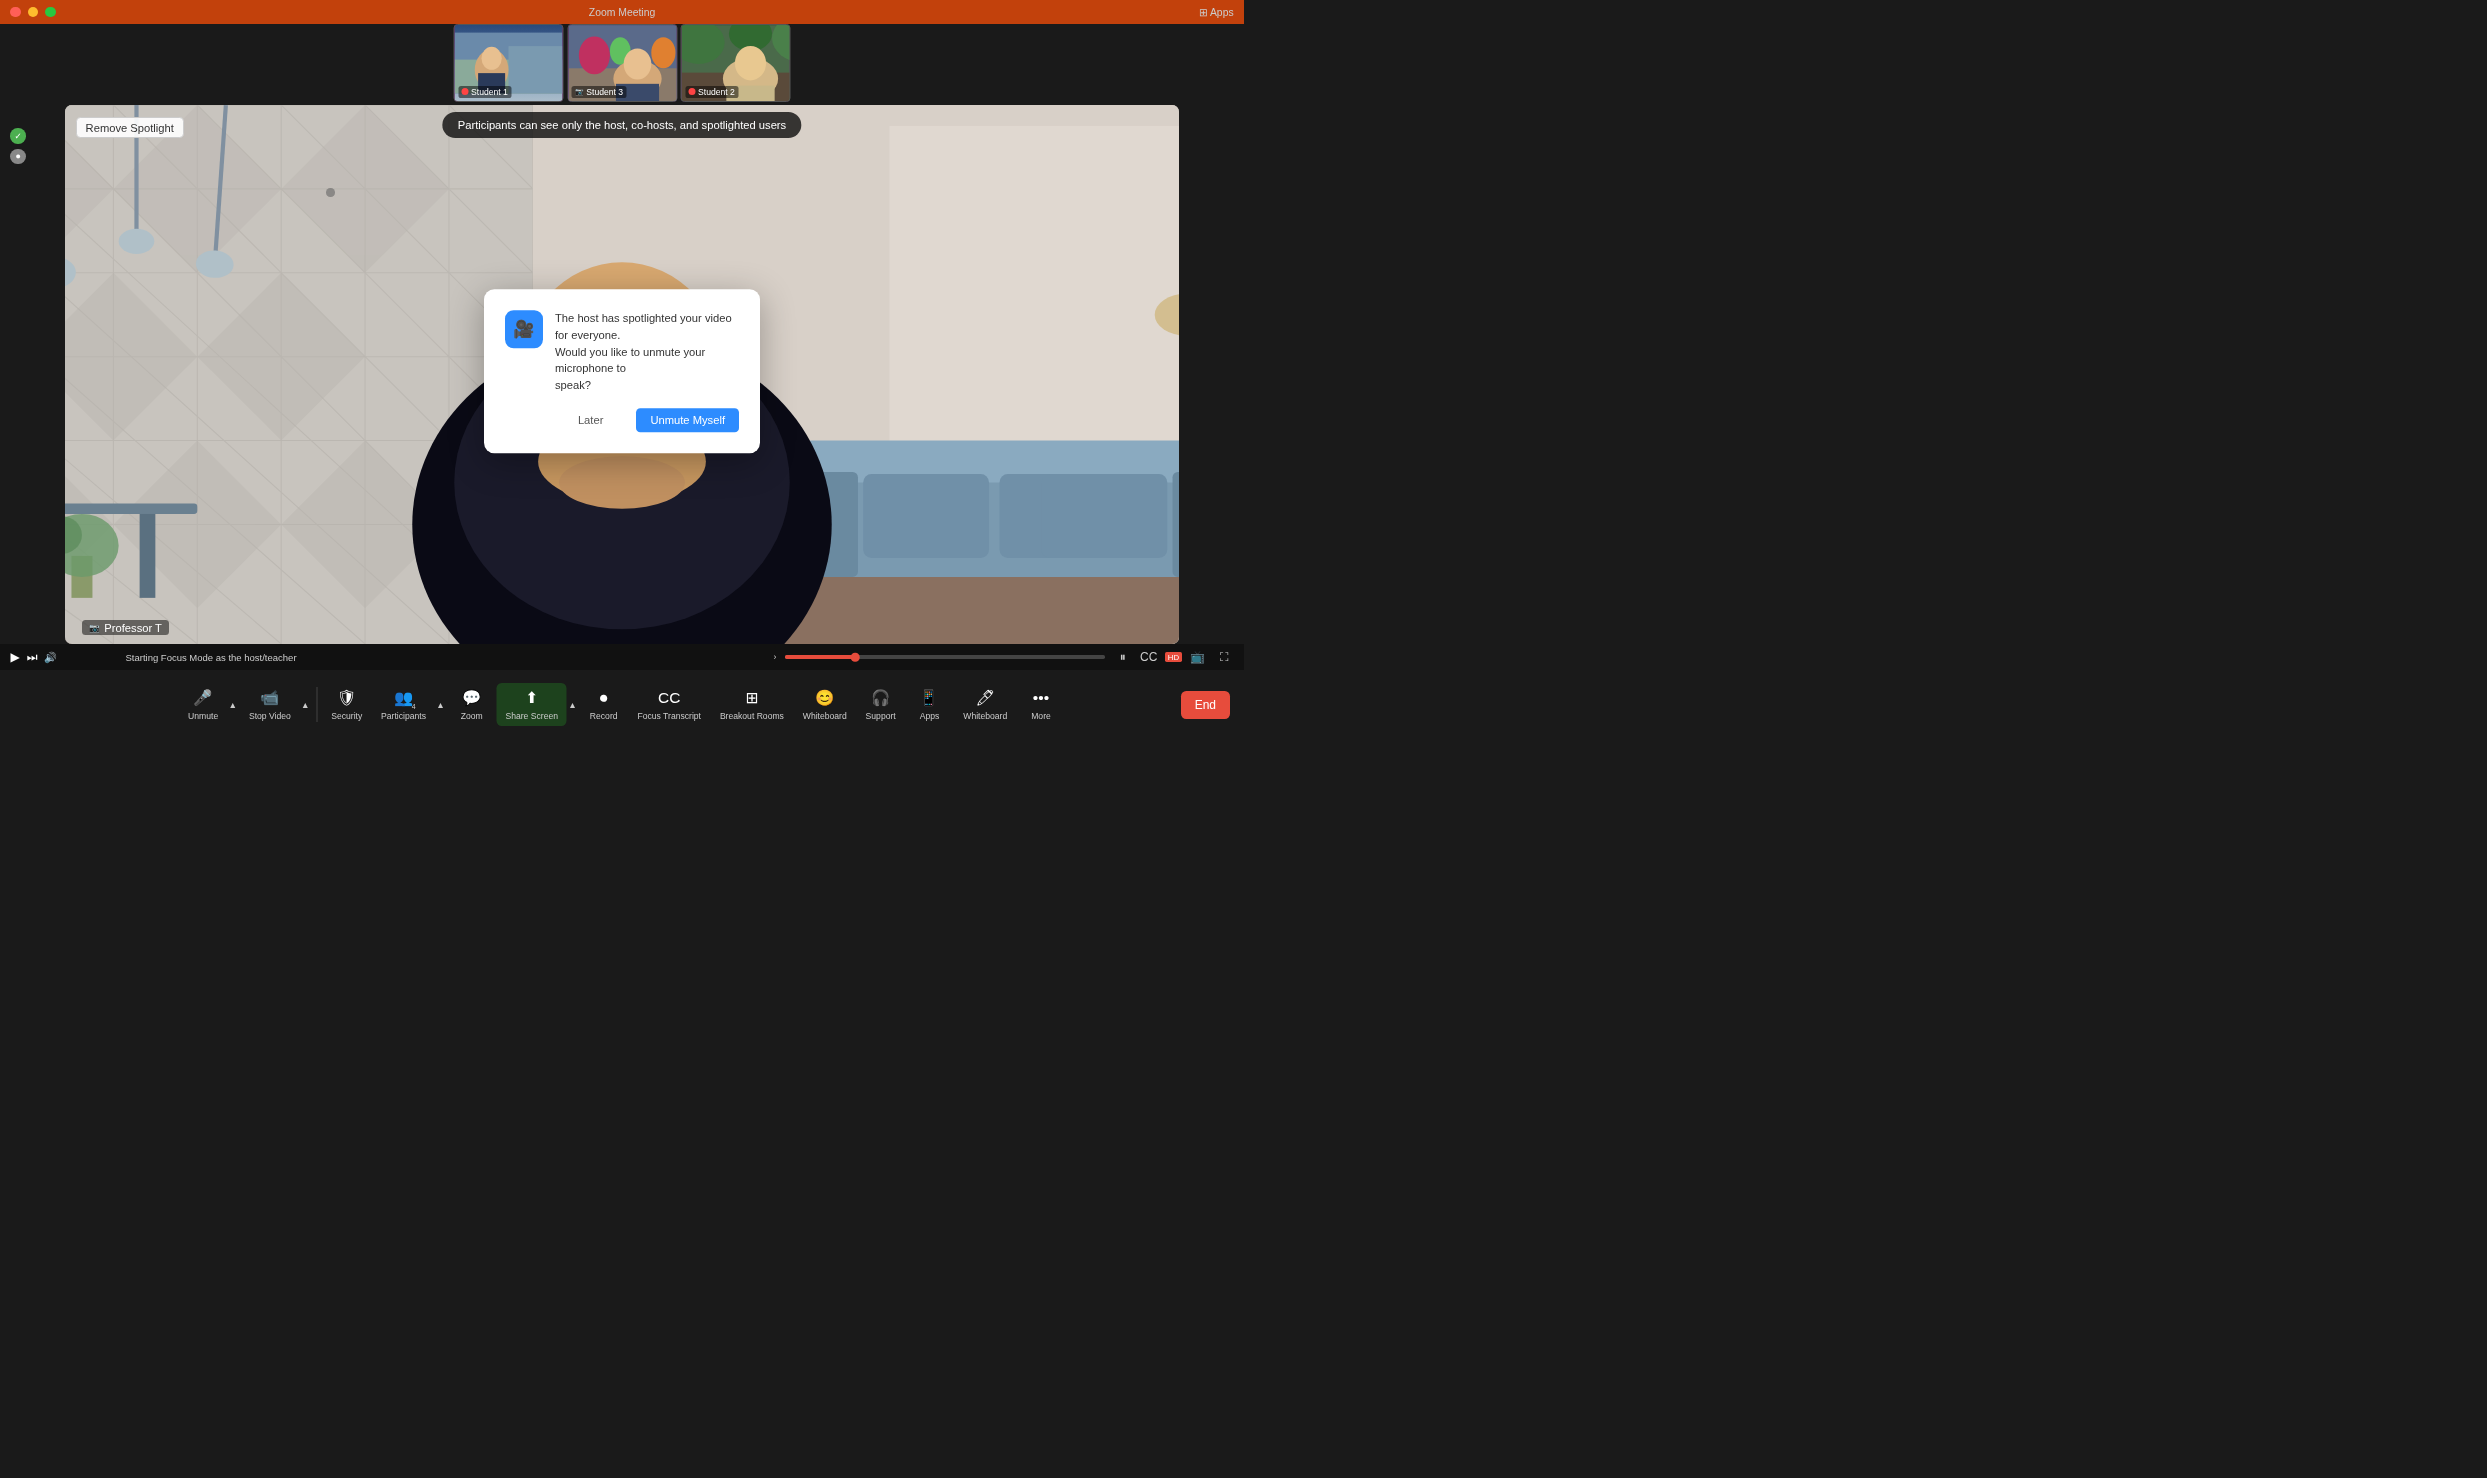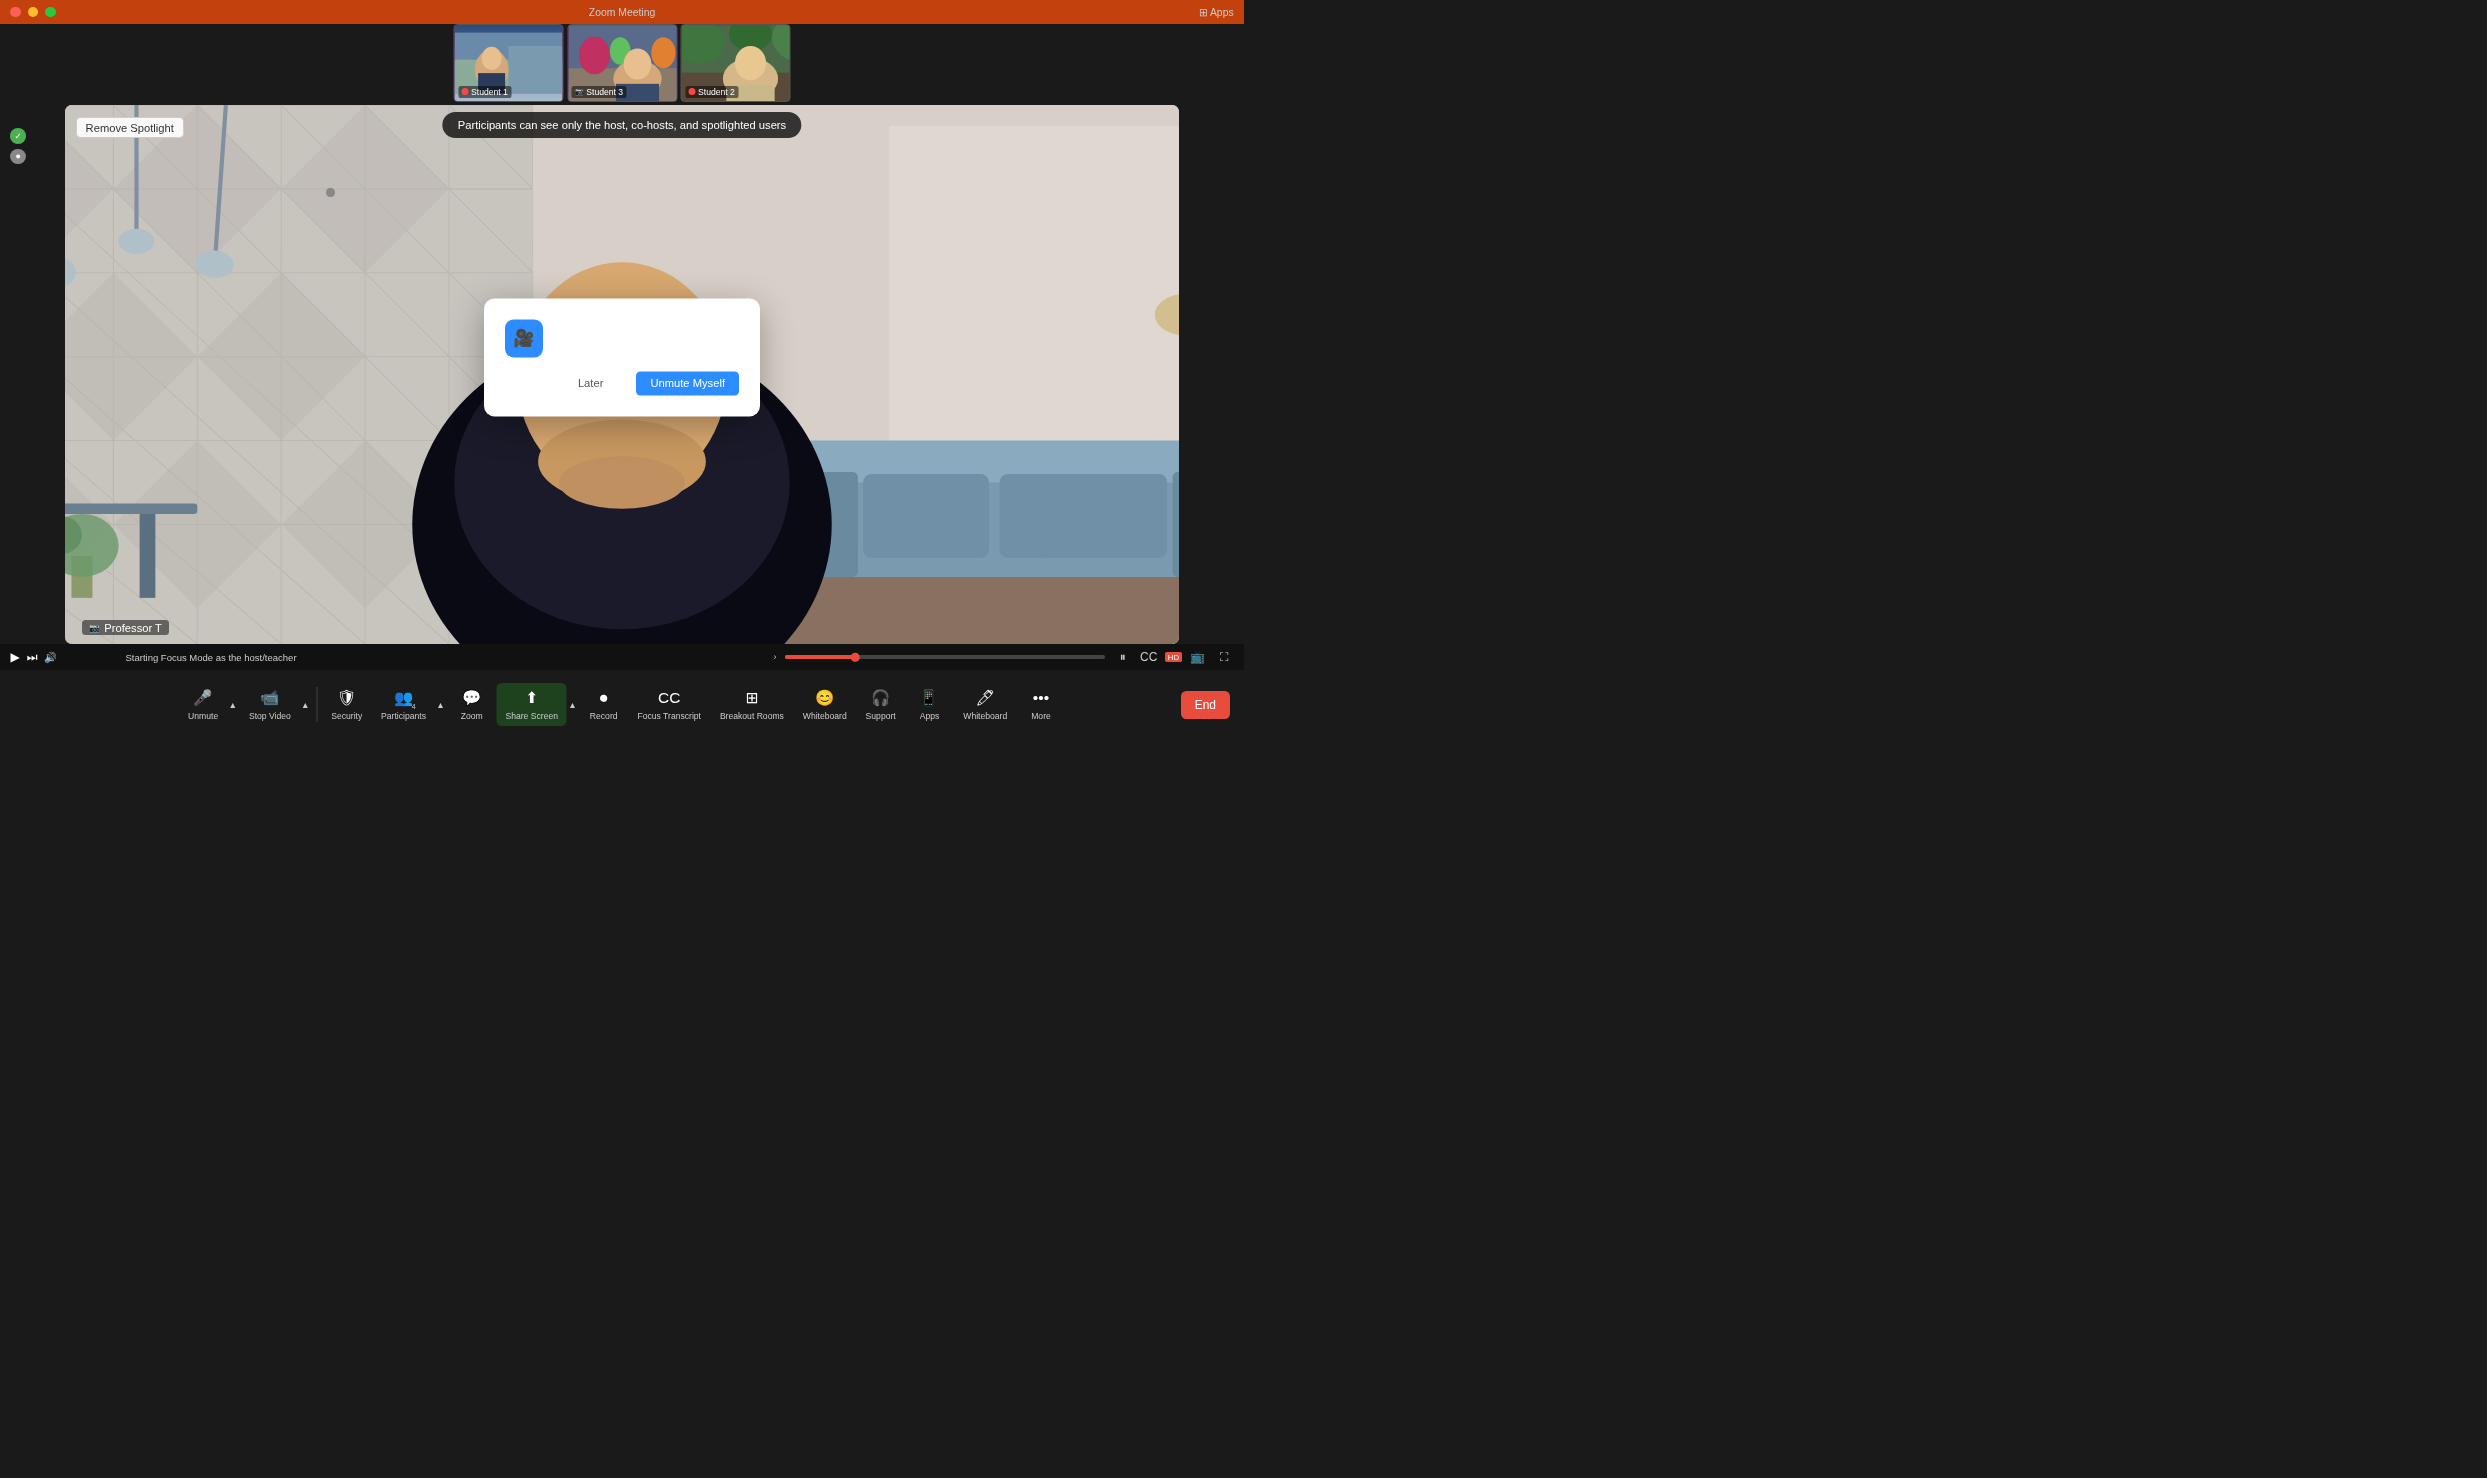--- a/index.html
+++ b/index.html
@@ -659,20 +659,25 @@
     <span>Professor T</span>
   </div>
 </div>
 
 <div class="modal-overlay">
   <div class="modal-dialog">
     <div class="modal-content">
       <div class="zoom-icon">
         <span class="zoom-camera-icon">🎥</span>
       </div>
+      <div class="modal-text">
+        <span>The host has spotlighted your video for everyone.</span><br>
+        <span>Would you like to unmute your microphone to</span><br>
+        <span>speak?</span>
+      </div>
     </div>
     <div class="modal-actions">
       <button class="btn-later">Later</button>
       <button class="btn-unmute">Unmute Myself</button>
     </div>
   </div>
 
   <div class="cursor-dot" style="left: 326px; top: 188px;"></div>
 </div>
 

